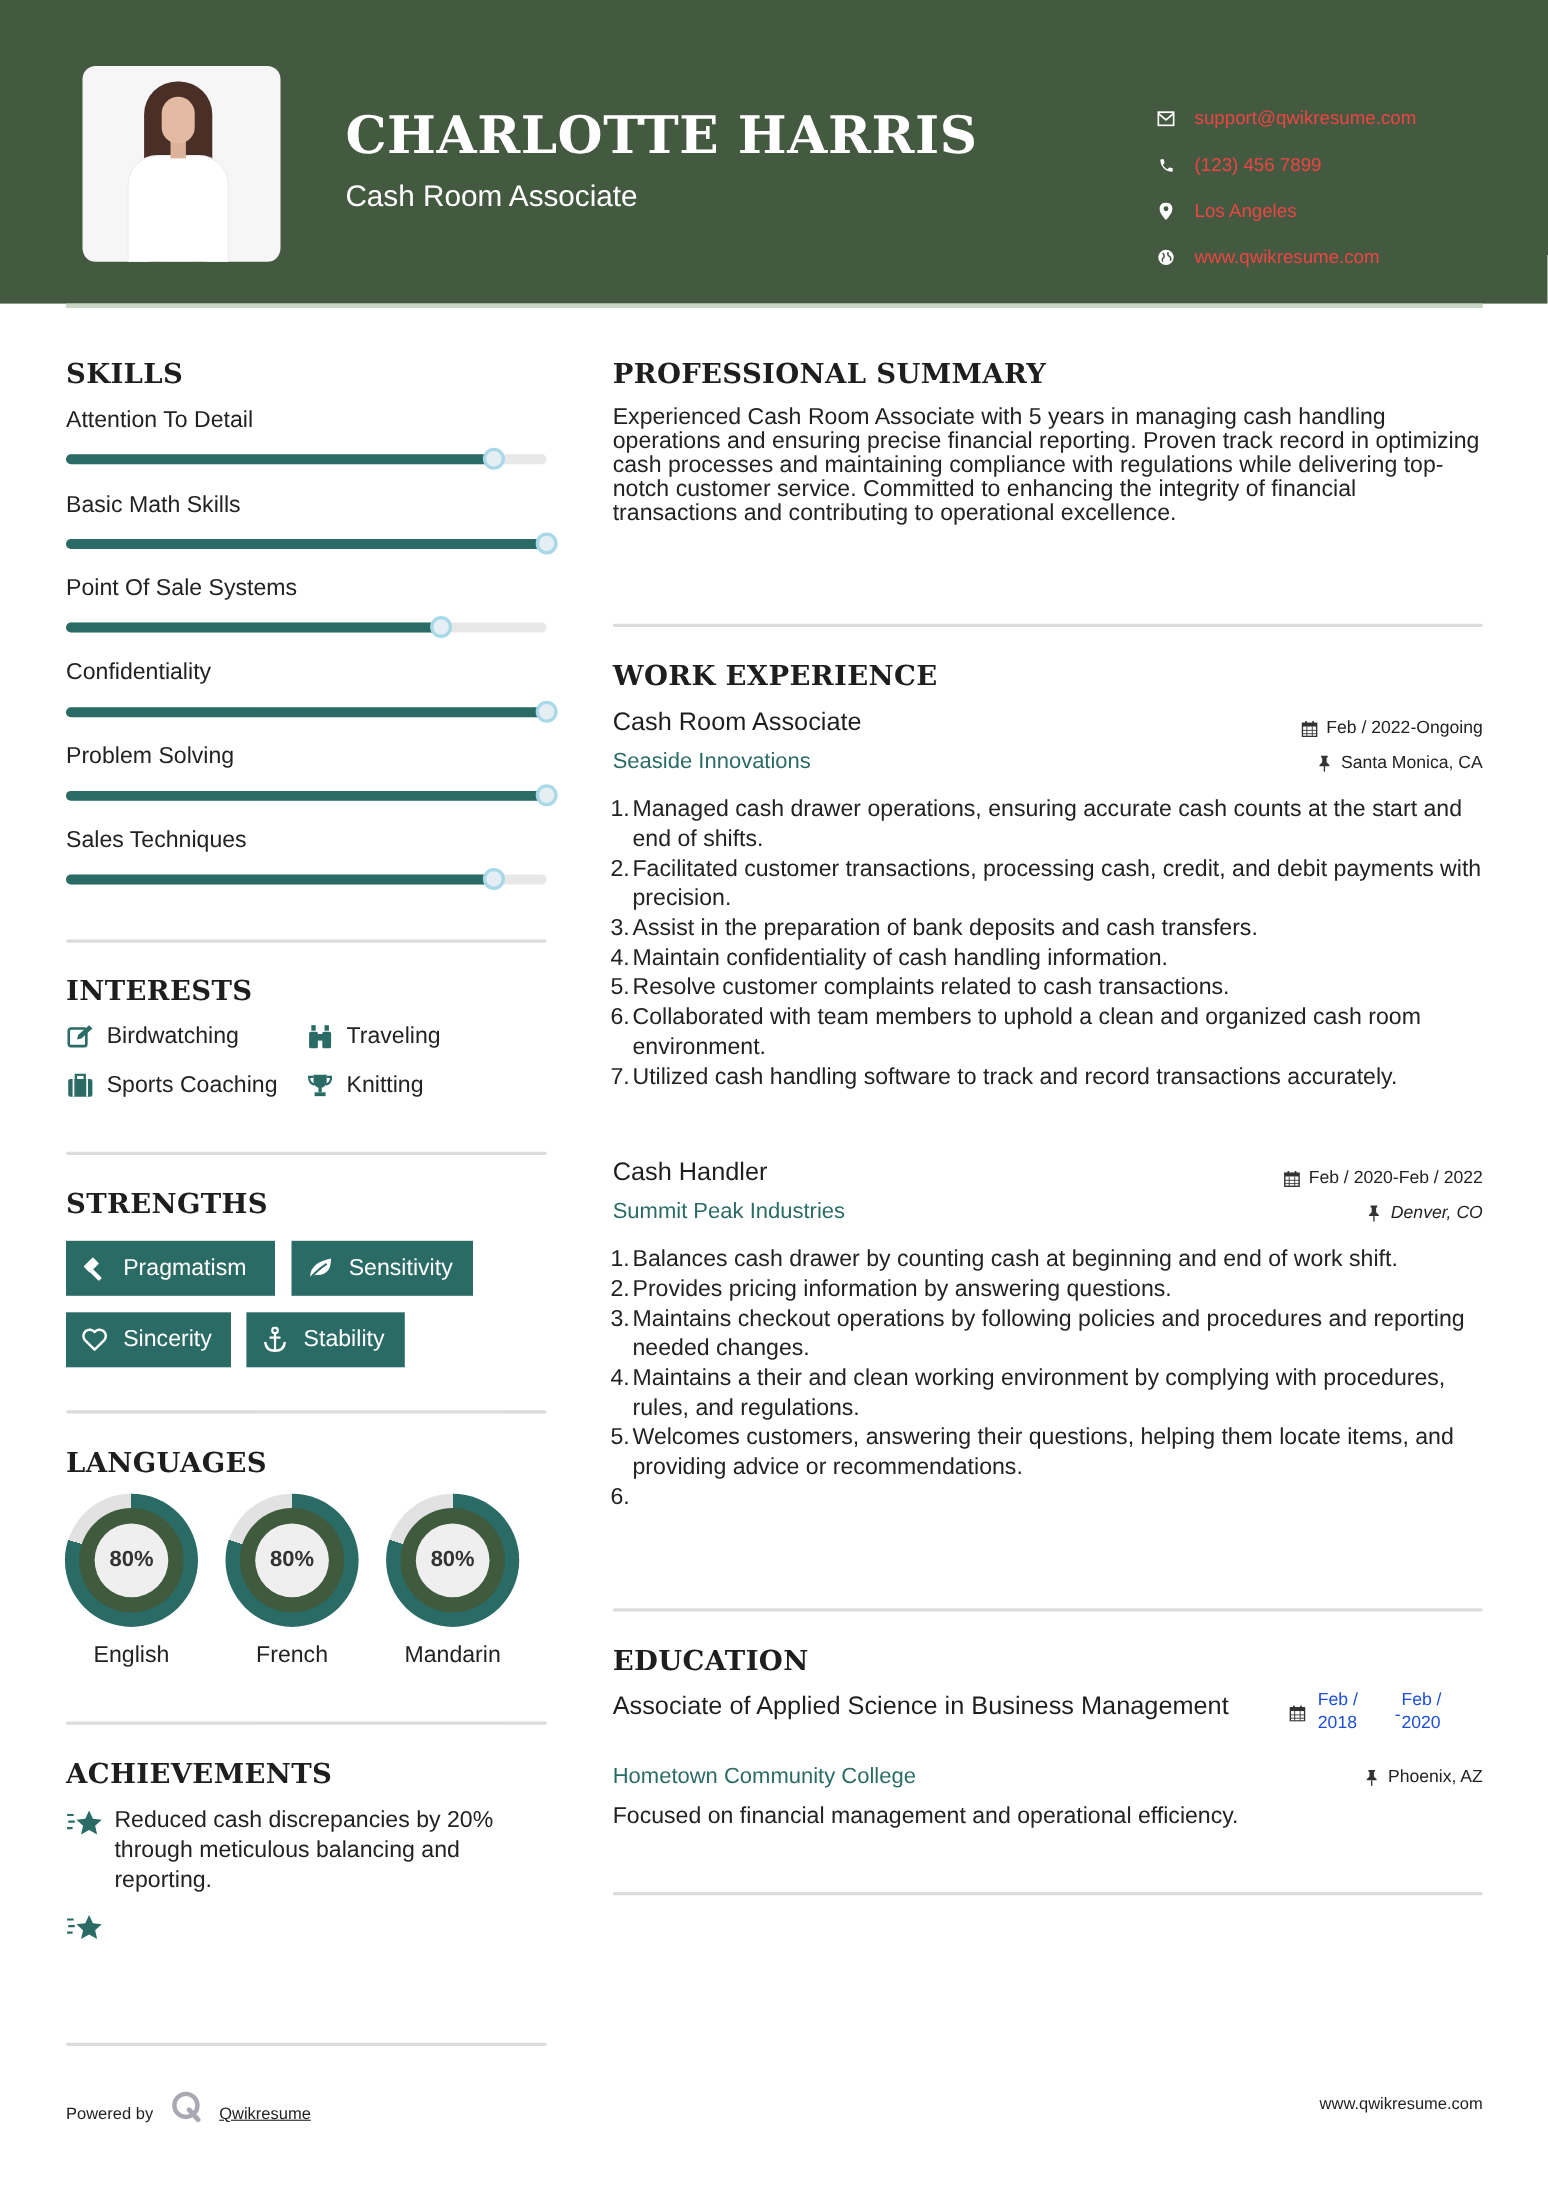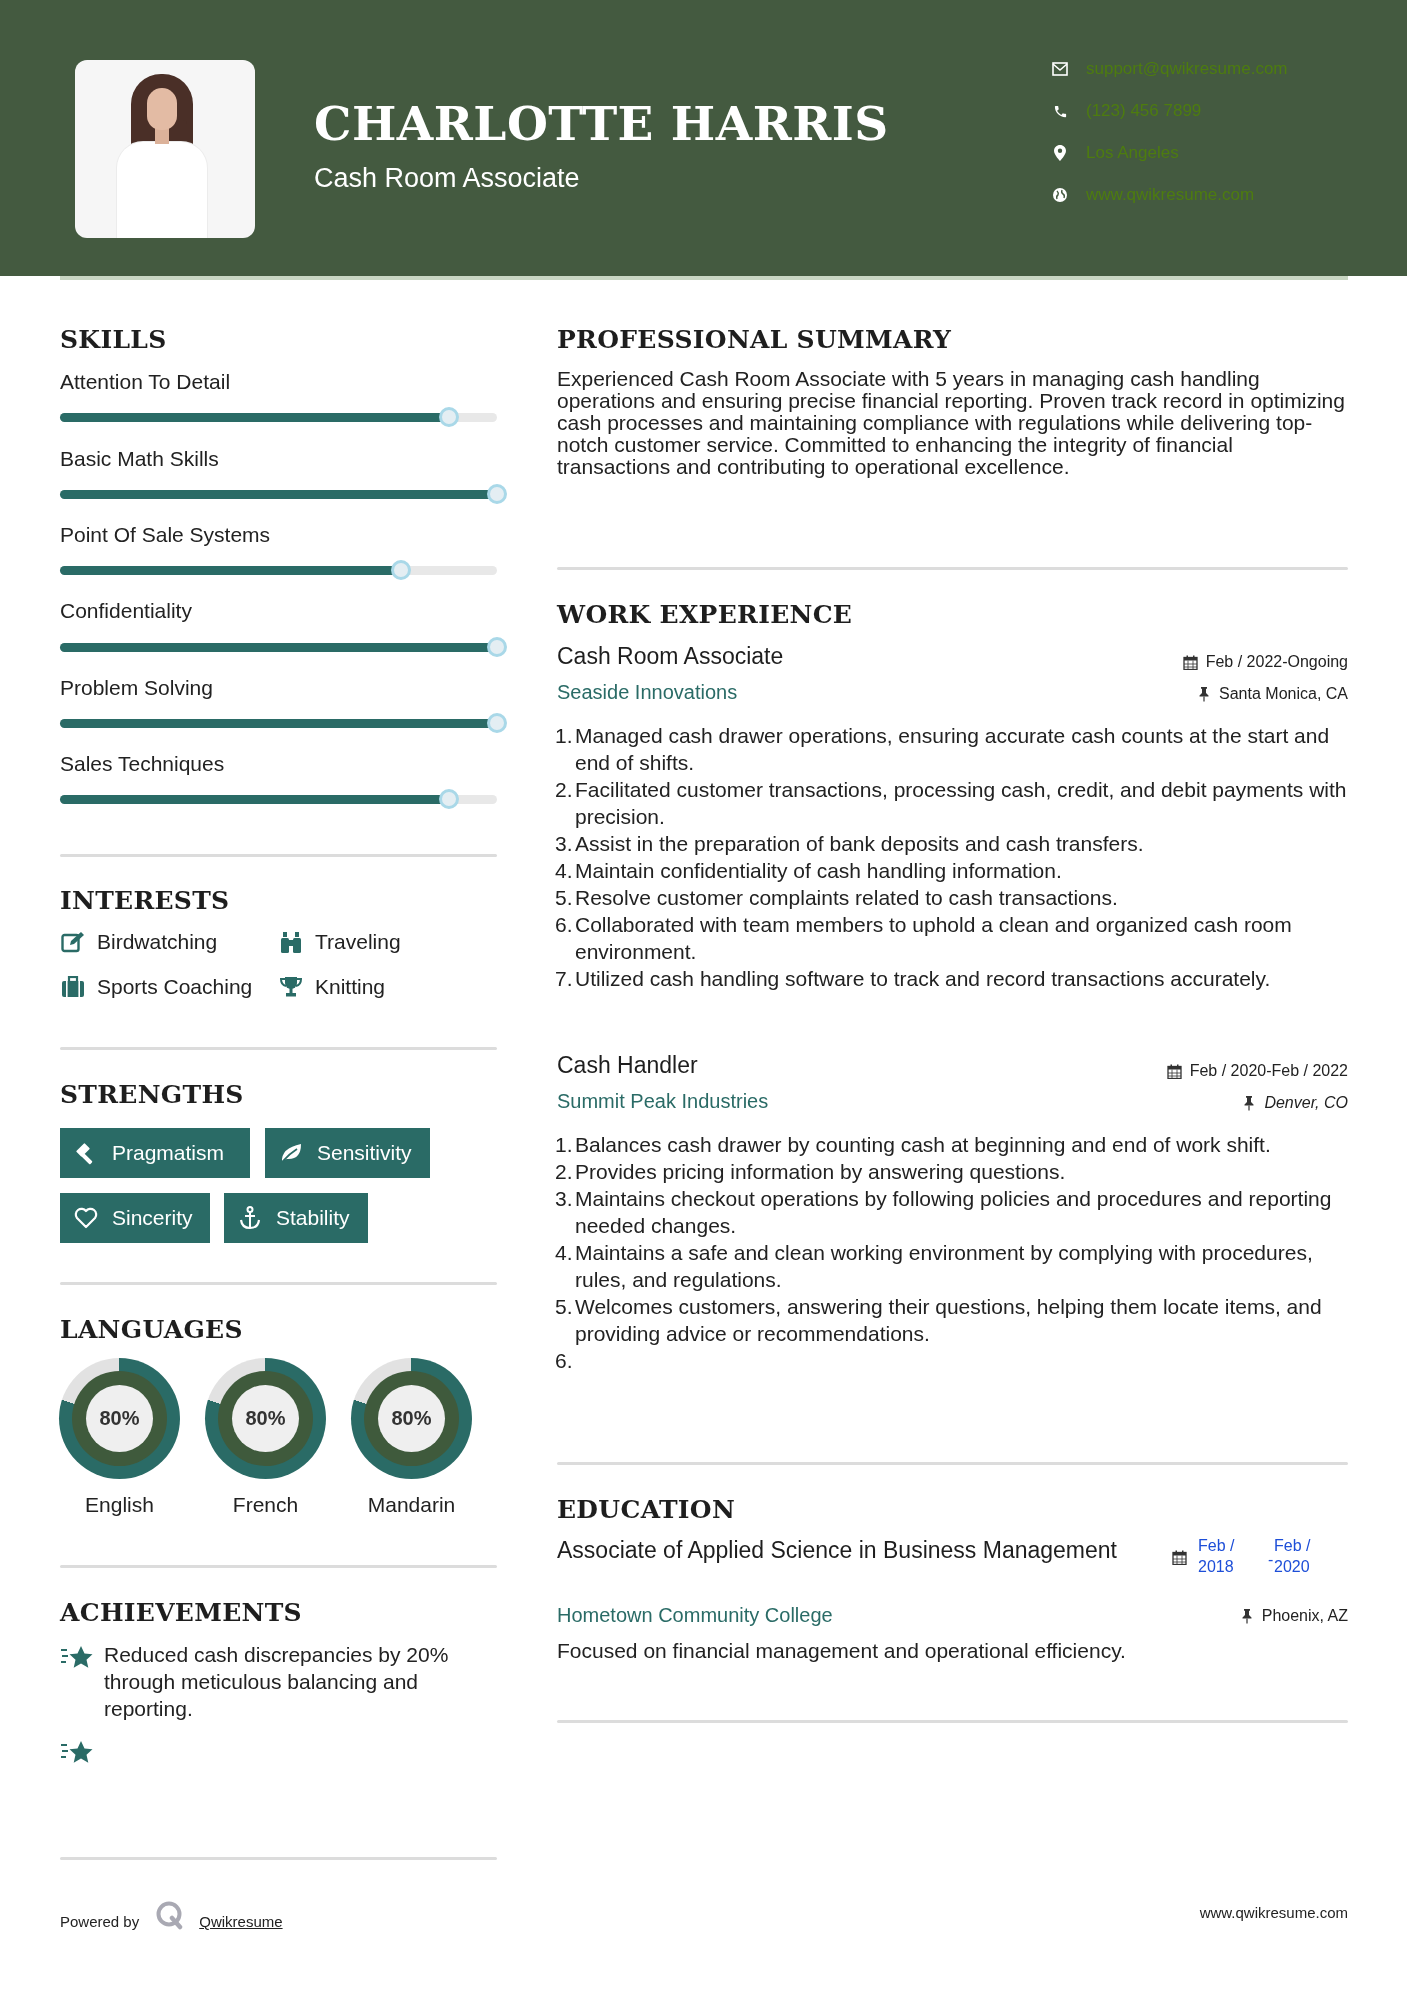--- a/index.html
+++ b/index.html
@@ -14,21 +14,21 @@
   .photo .hair { position: absolute; left: 56px; top: 14px; width: 62px; height: 164px; background: #4a2f27; border-radius: 30px 30px 6px 6px; }
   .photo .face { position: absolute; left: 72px; top: 28px; width: 30px; height: 42px; background: #e3bba4; border-radius: 15px 15px 14px 14px; }
   .photo .neck { position: absolute; left: 80px; top: 66px; width: 14px; height: 18px; background: #dcb29a; }
   .photo .shirt { position: absolute; left: 42px; top: 82px; width: 90px; height: 100px; background: #ffffff; border-radius: 26px 26px 0 0; box-shadow: 0 0 0 1px #ececec; }
   .photo .hairL { position: absolute; left: 62px; top: 60px; width: 12px; height: 118px; background: #4a2f27; border-radius: 4px; }
   .photo .hairR { position: absolute; left: 100px; top: 60px; width: 12px; height: 118px; background: #4a2f27; border-radius: 4px; }
 
   .name { position: absolute; left: 314px; top: 100px; font-family: "DejaVu Serif", serif; font-weight: bold; font-size: 47px; color: #ffffff; letter-spacing: 0.5px; line-height: 1; }
   .title { position: absolute; left: 314px; top: 163px; font-family: "Liberation Sans", sans-serif; font-size: 27px; color: #ffffff; }
 
-  .contact { position: absolute; left: 1050px; height: 26px; display: flex; align-items: center; color: #4d7c0f; font-family: "Liberation Sans", sans-serif; font-size: 17px; }
+  .contact { position: absolute; left: 1050px; height: 26px; display: flex; align-items: center; color: #ef4444; font-family: "Liberation Sans", sans-serif; font-size: 17px; margin-top: 39px; }
   .contact .ic { width: 20px; height: 20px; margin-right: 16px; display: flex; align-items: center; justify-content: center; }
 
   
   .h { position: absolute; font-family: "DejaVu Serif", serif; font-weight: bold; font-size: 25px; color: #1e1e1e; letter-spacing: 0.3px; line-height: 1; }
   .rule { position: absolute; height: 3px; background: #dcdcdc; border-radius: 2px; }
 
   
   .skill-label { position: absolute; left: 60px; font-family: "Liberation Sans", sans-serif; font-size: 21px; color: #222; line-height: 1; }
   .bar { position: absolute; left: 60px; width: 437px; height: 9px; background: #e8e8e8; border-radius: 5px; }
   .bar .fill { position: absolute; left: 0; top: 0; height: 9px; background: #2a6b66; border-radius: 5px; }
@@ -357,21 +357,21 @@
         <rect x="5.4" y="10.5" width="1.2" height="5" fill="#333"></rect>
       </svg>
   </span>
   <span>Denver, CO</span>
 </div>
 
 <ol class="duties" style="top:1131px;">
   <li><span class="num">1.</span><span>Balances cash drawer by counting cash at beginning and end of work shift.</span></li>
   <li><span class="num">2.</span><span>Provides pricing information by answering questions.</span></li>
   <li><span class="num">3.</span><span>Maintains checkout operations by following policies and procedures and reporting needed changes.</span></li>
-  <li><span class="num">4.</span><span>Maintains a safe and clean working environment by complying with procedures, rules, and regulations.</span></li>
+  <li><span class="num">4.</span><span>Maintains a their and clean working environment by complying with procedures, rules, and regulations.</span></li>
   <li><span class="num">5.</span><span>Welcomes customers, answering their questions, helping them locate items, and providing advice or recommendations.</span></li>
   <li><span class="num">6.</span></li>
 </ol>
 
 <div class="rule" style="left:557px; top:1462px; width:791px;"></div>
 
 <div class="h" style="left:557px; top:1497px;">EDUCATION</div>
 
 <div class="job-title" style="top:1536px; width:560px;">Associate of Applied Science in Business Management</div>
 

